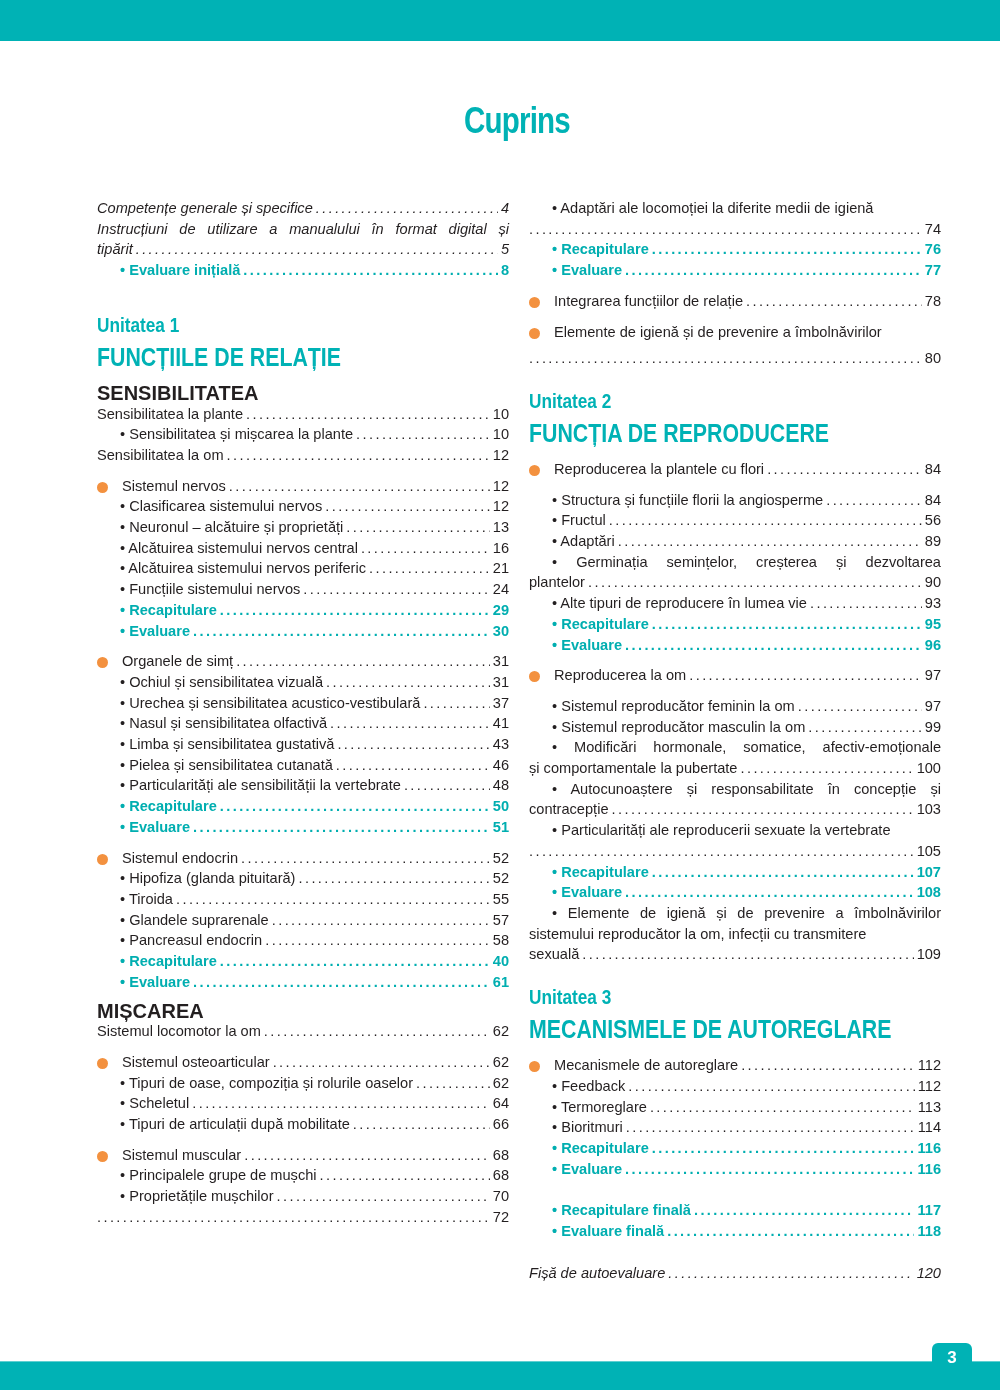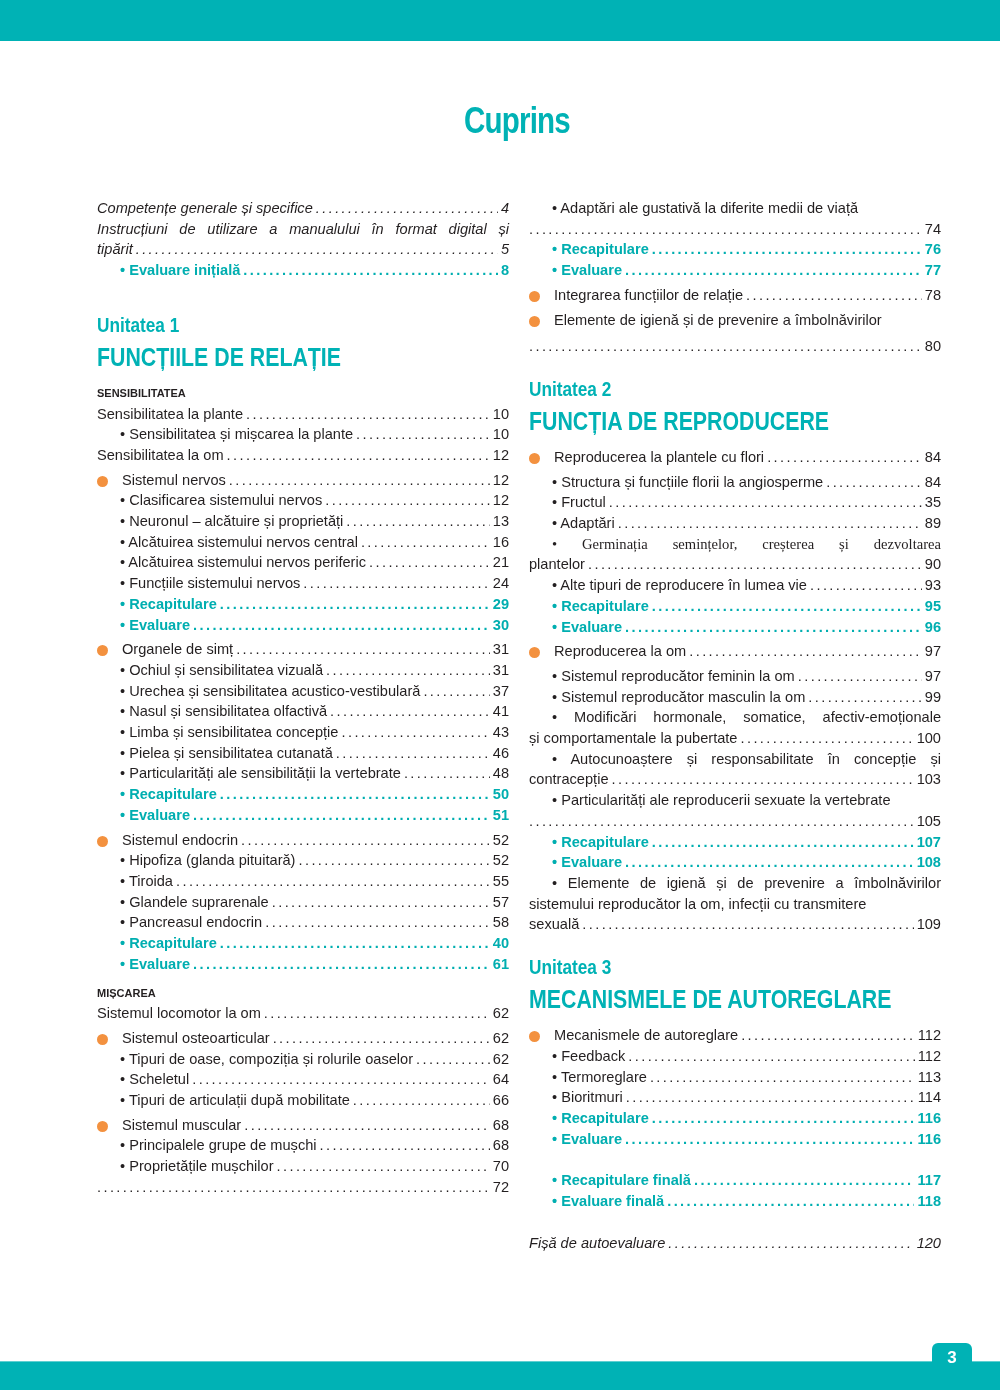--- a/index.html
+++ b/index.html
@@ -22,28 +22,28 @@
   .row .dots::before { content: "........................................................................................................................"; }
   .row .num { flex: 0 0 auto; }
 
   .it { font-style: italic; align-items: center; }
   .hl { color: #00aeb0; font-weight: bold; }
   .hl .dots { color: #00aeb0; }
   .sub { padding-left: 23px; }
   .sub .txt::before { content: "• "; }
   .main { padding-left: 25px; }
   .main::before { content: ""; position: absolute; left: 0; top: 6px; width: 11px; height: 11px; border-radius: 50%; background: #f3913f; }
-  .gap { margin-top: 4px; text-align: right; }
+  .gap { margin-top: 10px; text-align: right; }
 
   .wrap { white-space: normal; text-align: justify; text-align-last: left; }
   .wrap-ind { text-indent: 23px; }
 
   .unit-label { color: #00b2b5; font-weight: bold; font-size: 21px; line-height: 28px; margin-top: 18px; transform: scaleX(0.82); transform-origin: 0 0; width: 500px; }
   .unit-title { color: #00b2b5; font-weight: bold; font-size: 26px; line-height: 36px; margin-bottom: 8px; transform: scaleX(0.82); transform-origin: 0 0; width: 520px; white-space: nowrap; }
-  .section-head { font-weight: bold; font-size: 11px; line-height: 20.7px; margin-top: 4px; }
+  .section-head { font-weight: bold; font-size: 20px; line-height: 20.7px; margin-top: 4px; }
   .spacer { height: 21px; }
 </style>
 </head>
 <body>
 
 <div class="top-band"></div>
 
 <h1 class="title">Cuprins</h1>
 
 <div class="col left">
@@ -137,21 +137,21 @@
       <span class="txt">Urechea și sensibilitatea acustico-vestibulară</span>
       <span class="dots"></span>
       <span class="num">37</span>
     </div>
   <div class="row sub">
       <span class="txt">Nasul și sensibilitatea olfactivă</span>
       <span class="dots"></span>
       <span class="num">41</span>
     </div>
   <div class="row sub">
-      <span class="txt">Limba și sensibilitatea concepție</span>
+      <span class="txt">Limba și sensibilitatea gustativă</span>
       <span class="dots"></span>
       <span class="num">43</span>
     </div>
   <div class="row sub">
       <span class="txt">Pielea și sensibilitatea cutanată</span>
       <span class="dots"></span>
       <span class="num">46</span>
     </div>
   <div class="row sub">
       <span class="txt">Particularități ale sensibilității la vertebrate</span>
@@ -246,21 +246,21 @@
       <span class="num">70</span>
     </div>
   <div class="row">
       <span class="dots" style="margin-left:0;"></span>
       <span class="num">72</span>
     </div>
 </div>
 
 <div class="col right">
   <div class="row sub">
-      <span class="txt">Adaptări ale gustativă la diferite medii de viață</span>
+      <span class="txt">Adaptări ale locomoției la diferite medii de igienă</span>
     </div>
   <div class="row">
       <span class="dots" style="margin-left:0;"></span>
       <span class="num">74</span>
     </div>
   <div class="row sub hl">
       <span class="txt">Recapitulare</span>
       <span class="dots"></span>
       <span class="num">76</span>
     </div>
@@ -291,28 +291,28 @@
       <span class="num">84</span>
     </div>
   <div class="row sub gap">
       <span class="txt">Structura și funcțiile florii la angiosperme</span>
       <span class="dots"></span>
       <span class="num">84</span>
     </div>
   <div class="row sub">
       <span class="txt">Fructul</span>
       <span class="dots"></span>
-      <span class="num">35</span>
+      <span class="num">56</span>
     </div>
   <div class="row sub">
       <span class="txt">Adaptări</span>
       <span class="dots"></span>
       <span class="num">89</span>
     </div>
-  <div class="wrap wrap-ind" style="text-align-last:justify;font-family:Liberation Serif, serif;"><span>• Germinația semințelor, creșterea și dezvoltarea</span></div>
+  <div class="wrap wrap-ind" style="text-align-last:justify;"><span>• Germinația semințelor, creșterea și dezvoltarea</span></div>
   <div class="row">
       <span class="txt">plantelor</span>
       <span class="dots"></span>
       <span class="num">90</span>
     </div>
   <div class="row sub">
       <span class="txt">Alte tipuri de reproducere în lumea vie</span>
       <span class="dots"></span>
       <span class="num">93</span>
     </div>

